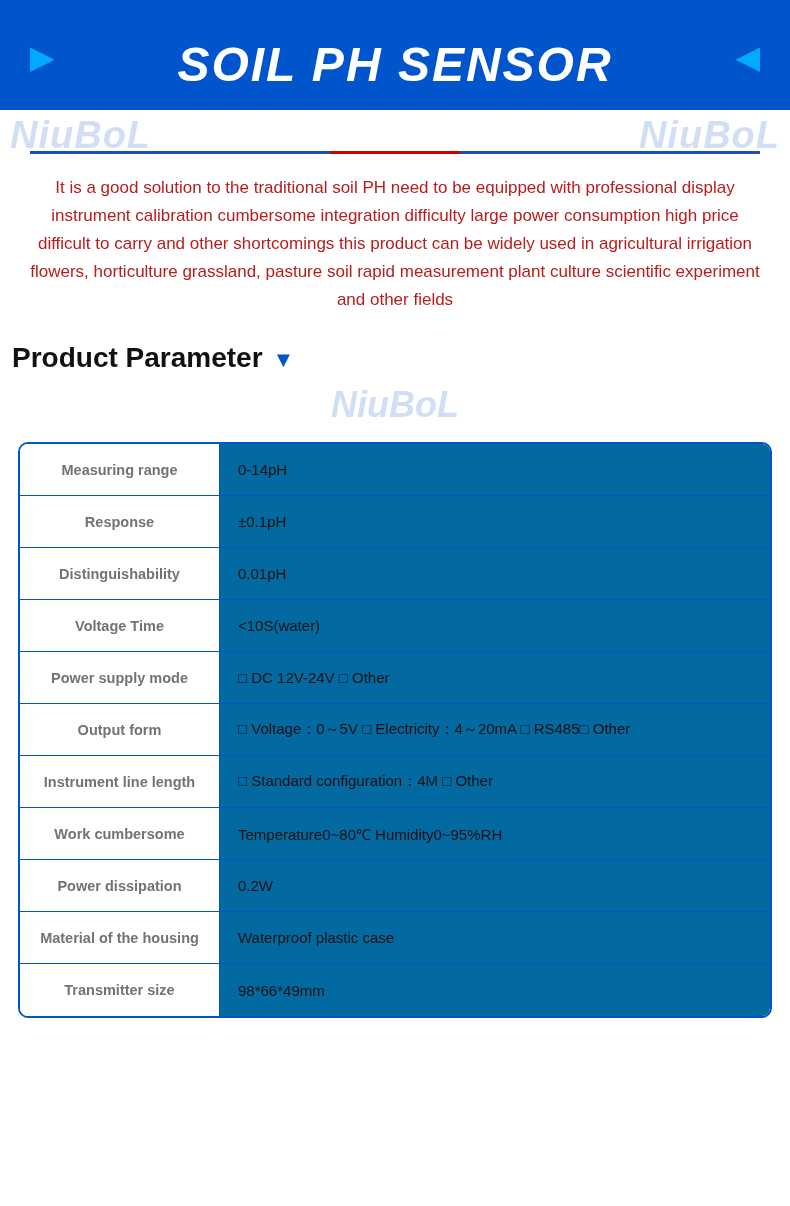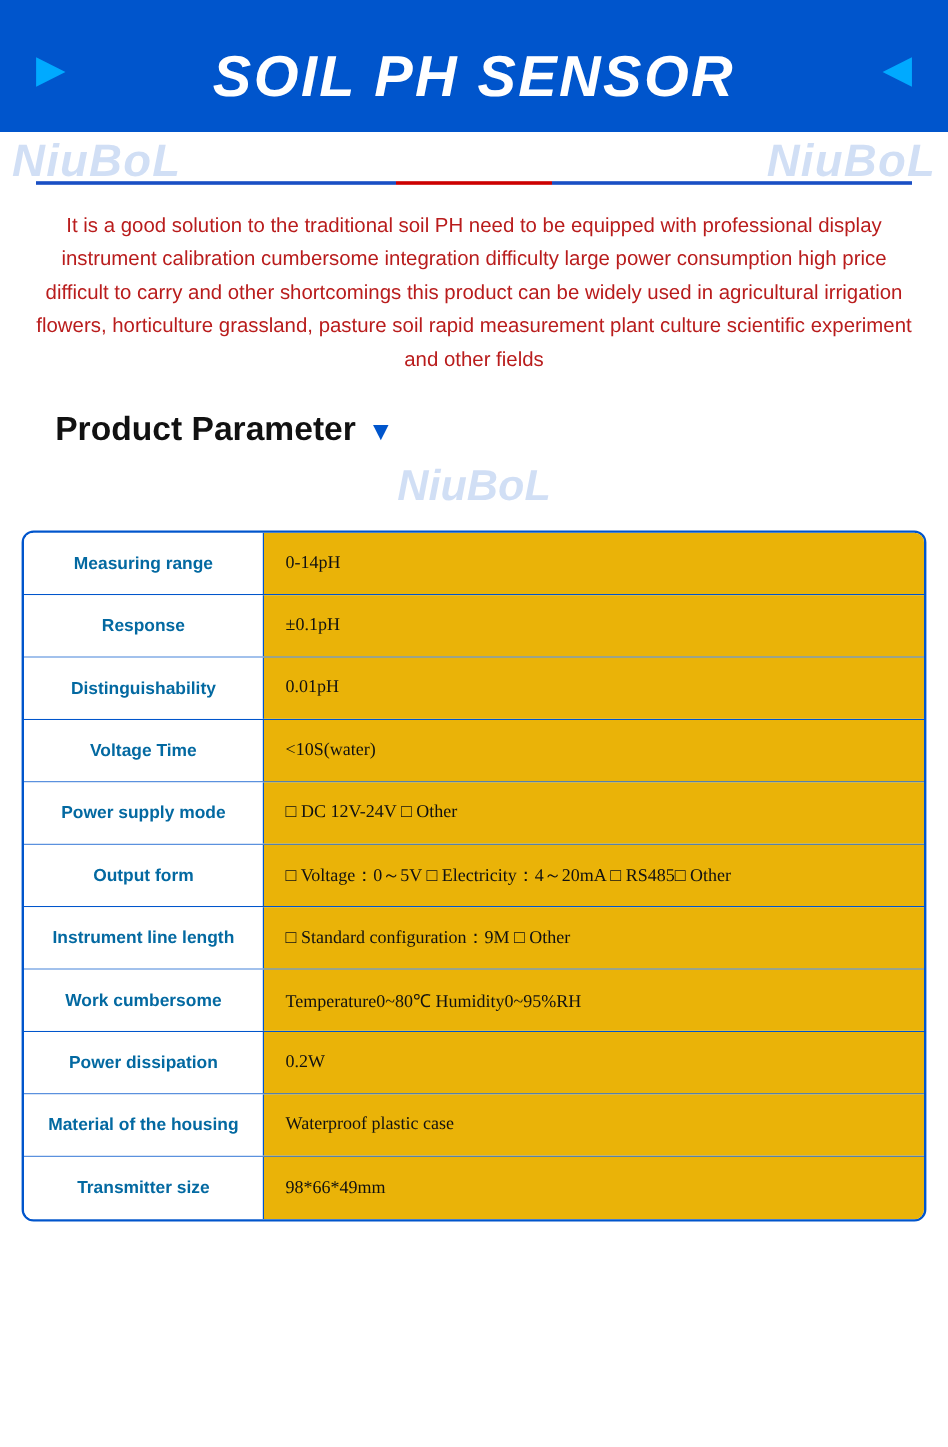--- a/index.html
+++ b/index.html
@@ -63,21 +63,21 @@
       background: white;
       padding: 20px 25px 10px 25px;
       text-align: center;
       font-size: 17px;
       line-height: 1.65;
       color: #b91c1c;
     }
 
     
     .section-header {
-      padding: 18px 30px 10px 46px;
+      padding: 18px 30px 10px 12px;
       display: flex;
       align-items: center;
       gap: 10px;
     }
     .section-title {
       font-size: 28px;
       font-weight: 800;
       color: #111;
     }
     .section-arrow {
@@ -116,32 +116,31 @@
       width: 200px;
       min-width: 200px;
       background: white;
       border-right: 1.5px solid #0055cc;
       display: flex;
       align-items: center;
       justify-content: center;
       text-align: center;
       font-size: 14.5px;
       font-weight: 600;
-      color: #0369a1;
+      color: #737373;
       padding: 8px 10px;
     }
     .param-value {
       flex: 1;
-      background: #eab308;
+      background: #0369a1;
       display: flex;
       align-items: center;
       padding: 8px 18px;
       font-size: 15px;
       color: #111;
-      font-family: Liberation Serif, serif;
     }
   </style>
 </head>
 <body>
 
 <div class="header">
   <span class="header-arrow-left">▶</span>
   <span class="header-title">SOIL PH SENSOR</span>
   <span class="header-arrow-right">◀</span>
 </div>
@@ -188,21 +187,21 @@
     <div class="param-row">
       <div class="param-label">Power supply mode</div>
       <div class="param-value">□ DC 12V-24V  □ Other</div>
     </div>
     <div class="param-row">
       <div class="param-label">Output form</div>
       <div class="param-value">□ Voltage：0～5V  □ Electricity：4～20mA  □ RS485□ Other</div>
     </div>
     <div class="param-row">
       <div class="param-label">Instrument line length</div>
-      <div class="param-value">□ Standard configuration：9M  □ Other</div>
+      <div class="param-value">□ Standard configuration：4M  □ Other</div>
     </div>
     <div class="param-row">
       <div class="param-label">Work cumbersome</div>
       <div class="param-value">Temperature0~80℃  Humidity0~95%RH</div>
     </div>
     <div class="param-row">
       <div class="param-label">Power dissipation</div>
       <div class="param-value">0.2W</div>
     </div>
     <div class="param-row">

